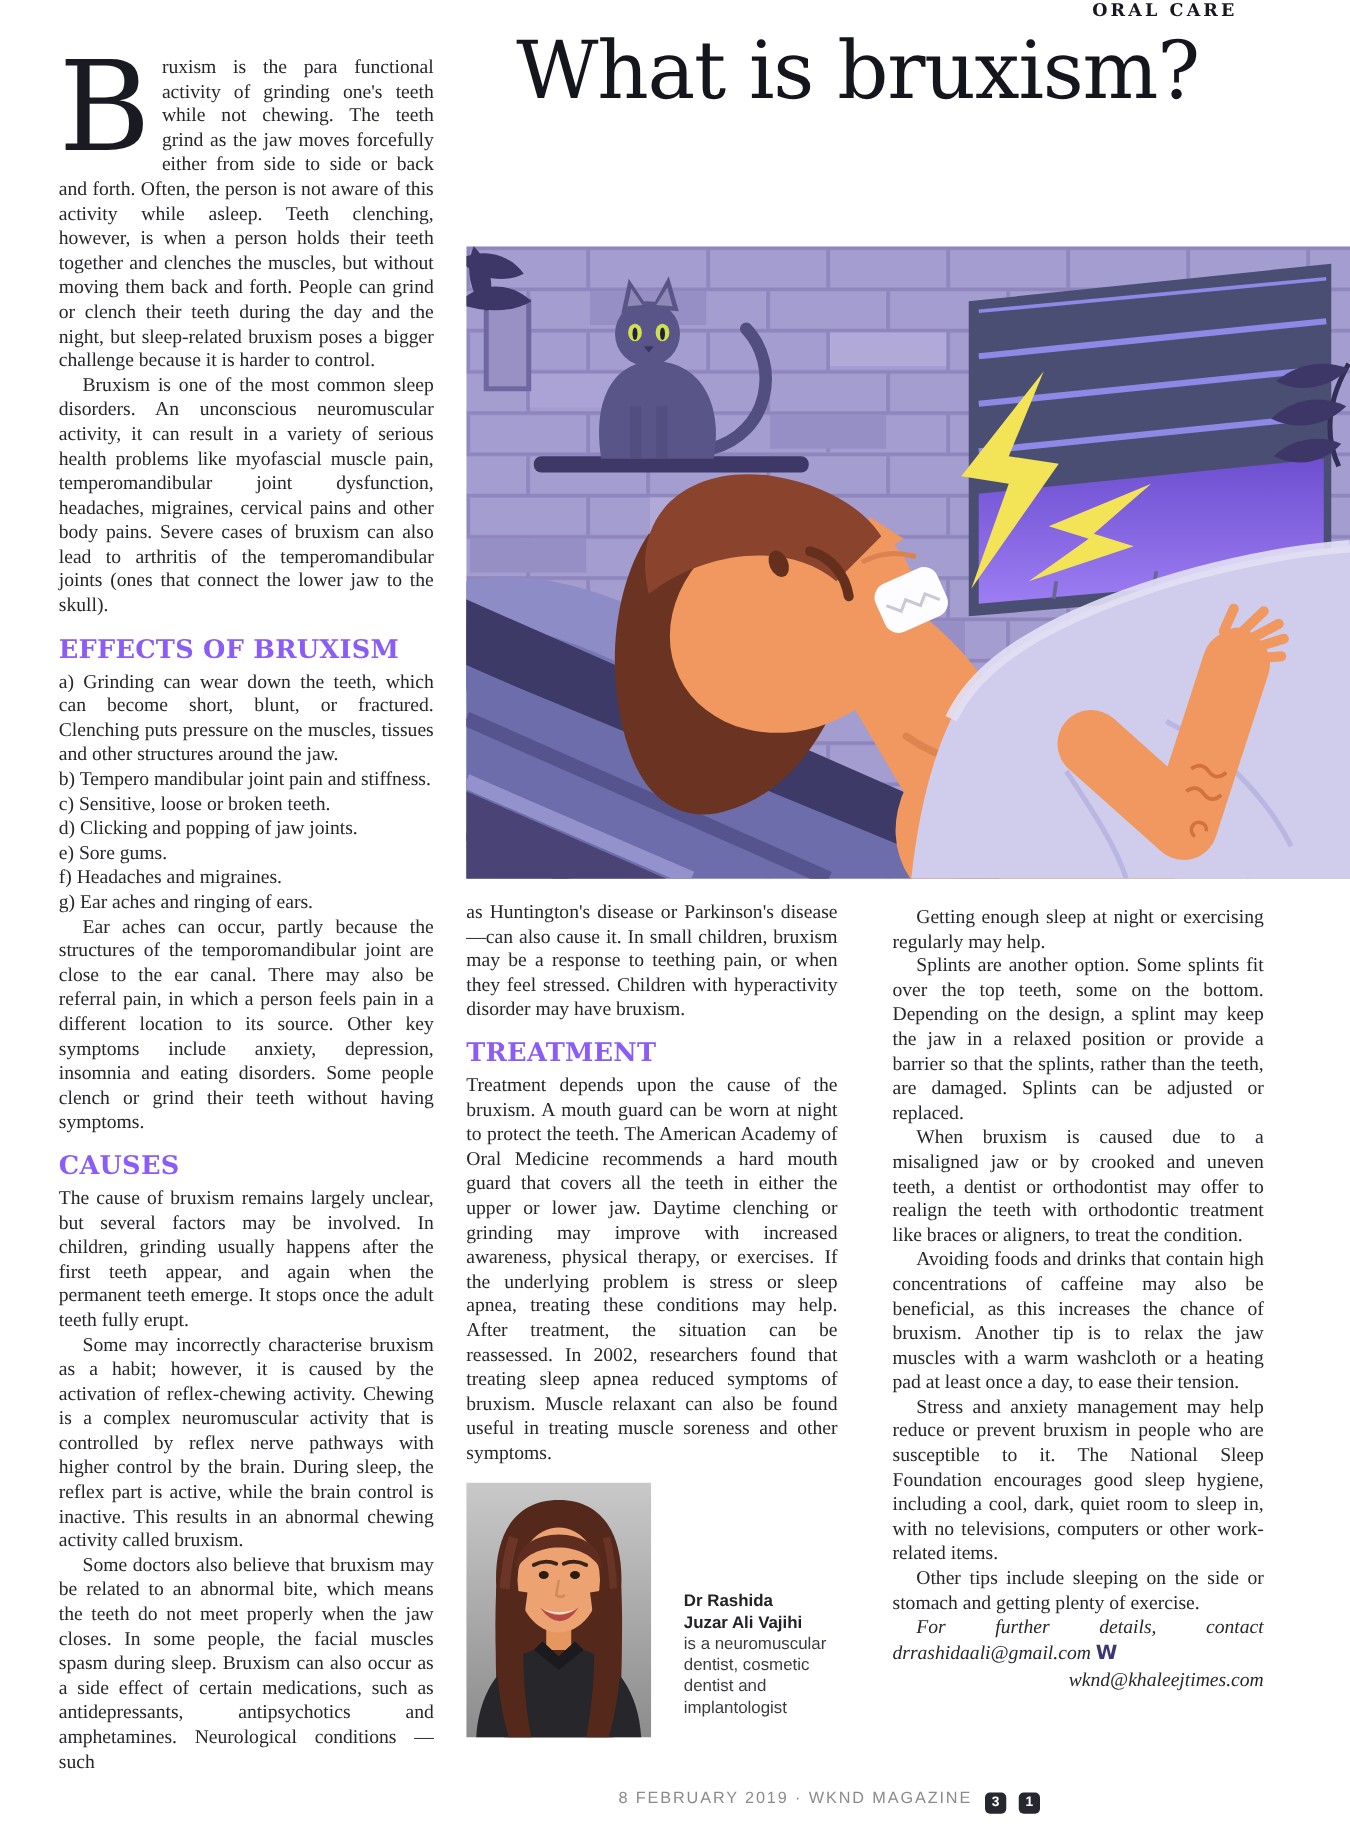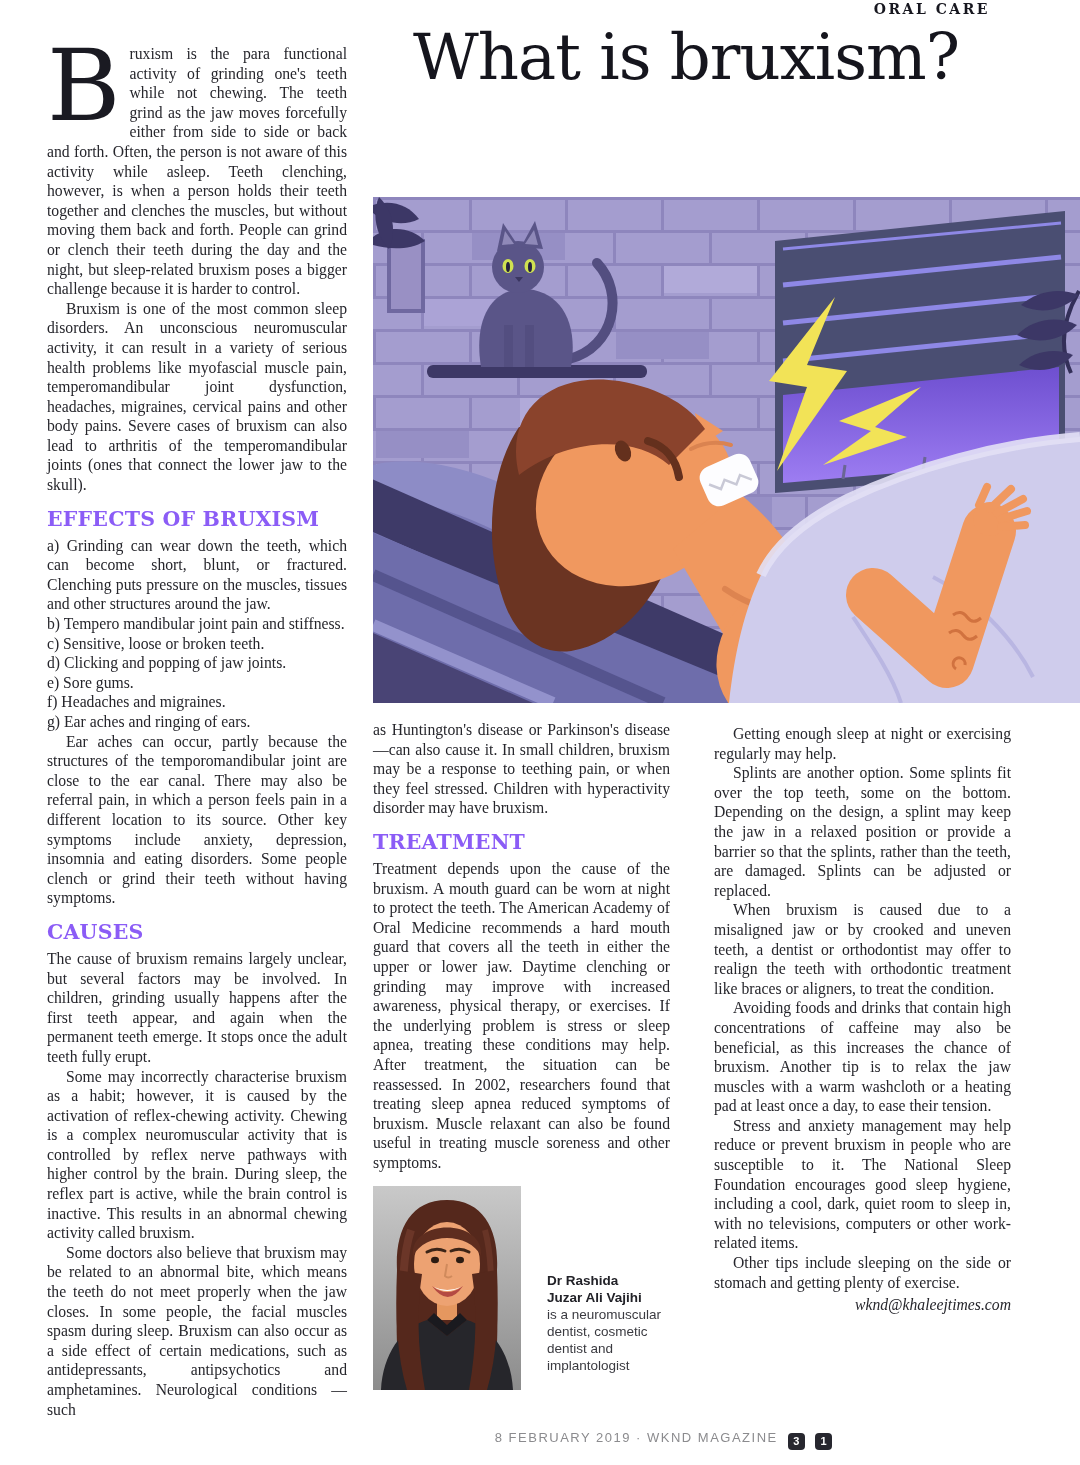--- a/index.html
+++ b/index.html
@@ -276,20 +276,21 @@
     </div>
   </div>
 
   <div class="right-col">
     <p class="body-p indent">Getting enough sleep at night or exercising regularly may help.</p>
     <p class="body-p indent">Splints are another option. Some splints fit over the top teeth, some on the bottom. Depending on the design, a splint may keep the jaw in a relaxed position or provide a barrier so that the splints, rather than the teeth, are damaged. Splints can be adjusted or replaced.</p>
     <p class="body-p indent">When bruxism is caused due to a misaligned jaw or by crooked and uneven teeth, a dentist or orthodontist may offer to realign the teeth with orthodontic treatment like braces or aligners, to treat the condition.</p>
     <p class="body-p indent">Avoiding foods and drinks that contain high concentrations of caffeine may also be beneficial, as this increases the chance of bruxism. Another tip is to relax the jaw muscles with a warm washcloth or a heating pad at least once a day, to ease their tension.</p>
     <p class="body-p indent">Stress and anxiety management may help reduce or prevent bruxism in people who are susceptible to it. The National Sleep Foundation encourages good sleep hygiene, including a cool, dark, quiet room to sleep in, with no televisions, computers or other work-related items.</p>
     <p class="body-p indent">Other tips include sleeping on the side or stomach and getting plenty of exercise.</p>
+    <p class="body-p indent contact"><span>For further details, contact drrashidaali@gmail.com </span><span class="wknd-logo">W</span></p>
     <p class="body-p email-right">wknd@khaleejtimes.com</p>
   </div>
 
   <div class="footer">
     <span>8 FEBRUARY 2019 · WKND MAGAZINE</span>
     <span class="badge">3</span>
     <span class="badge">1</span>
   </div>
 
 </div>

